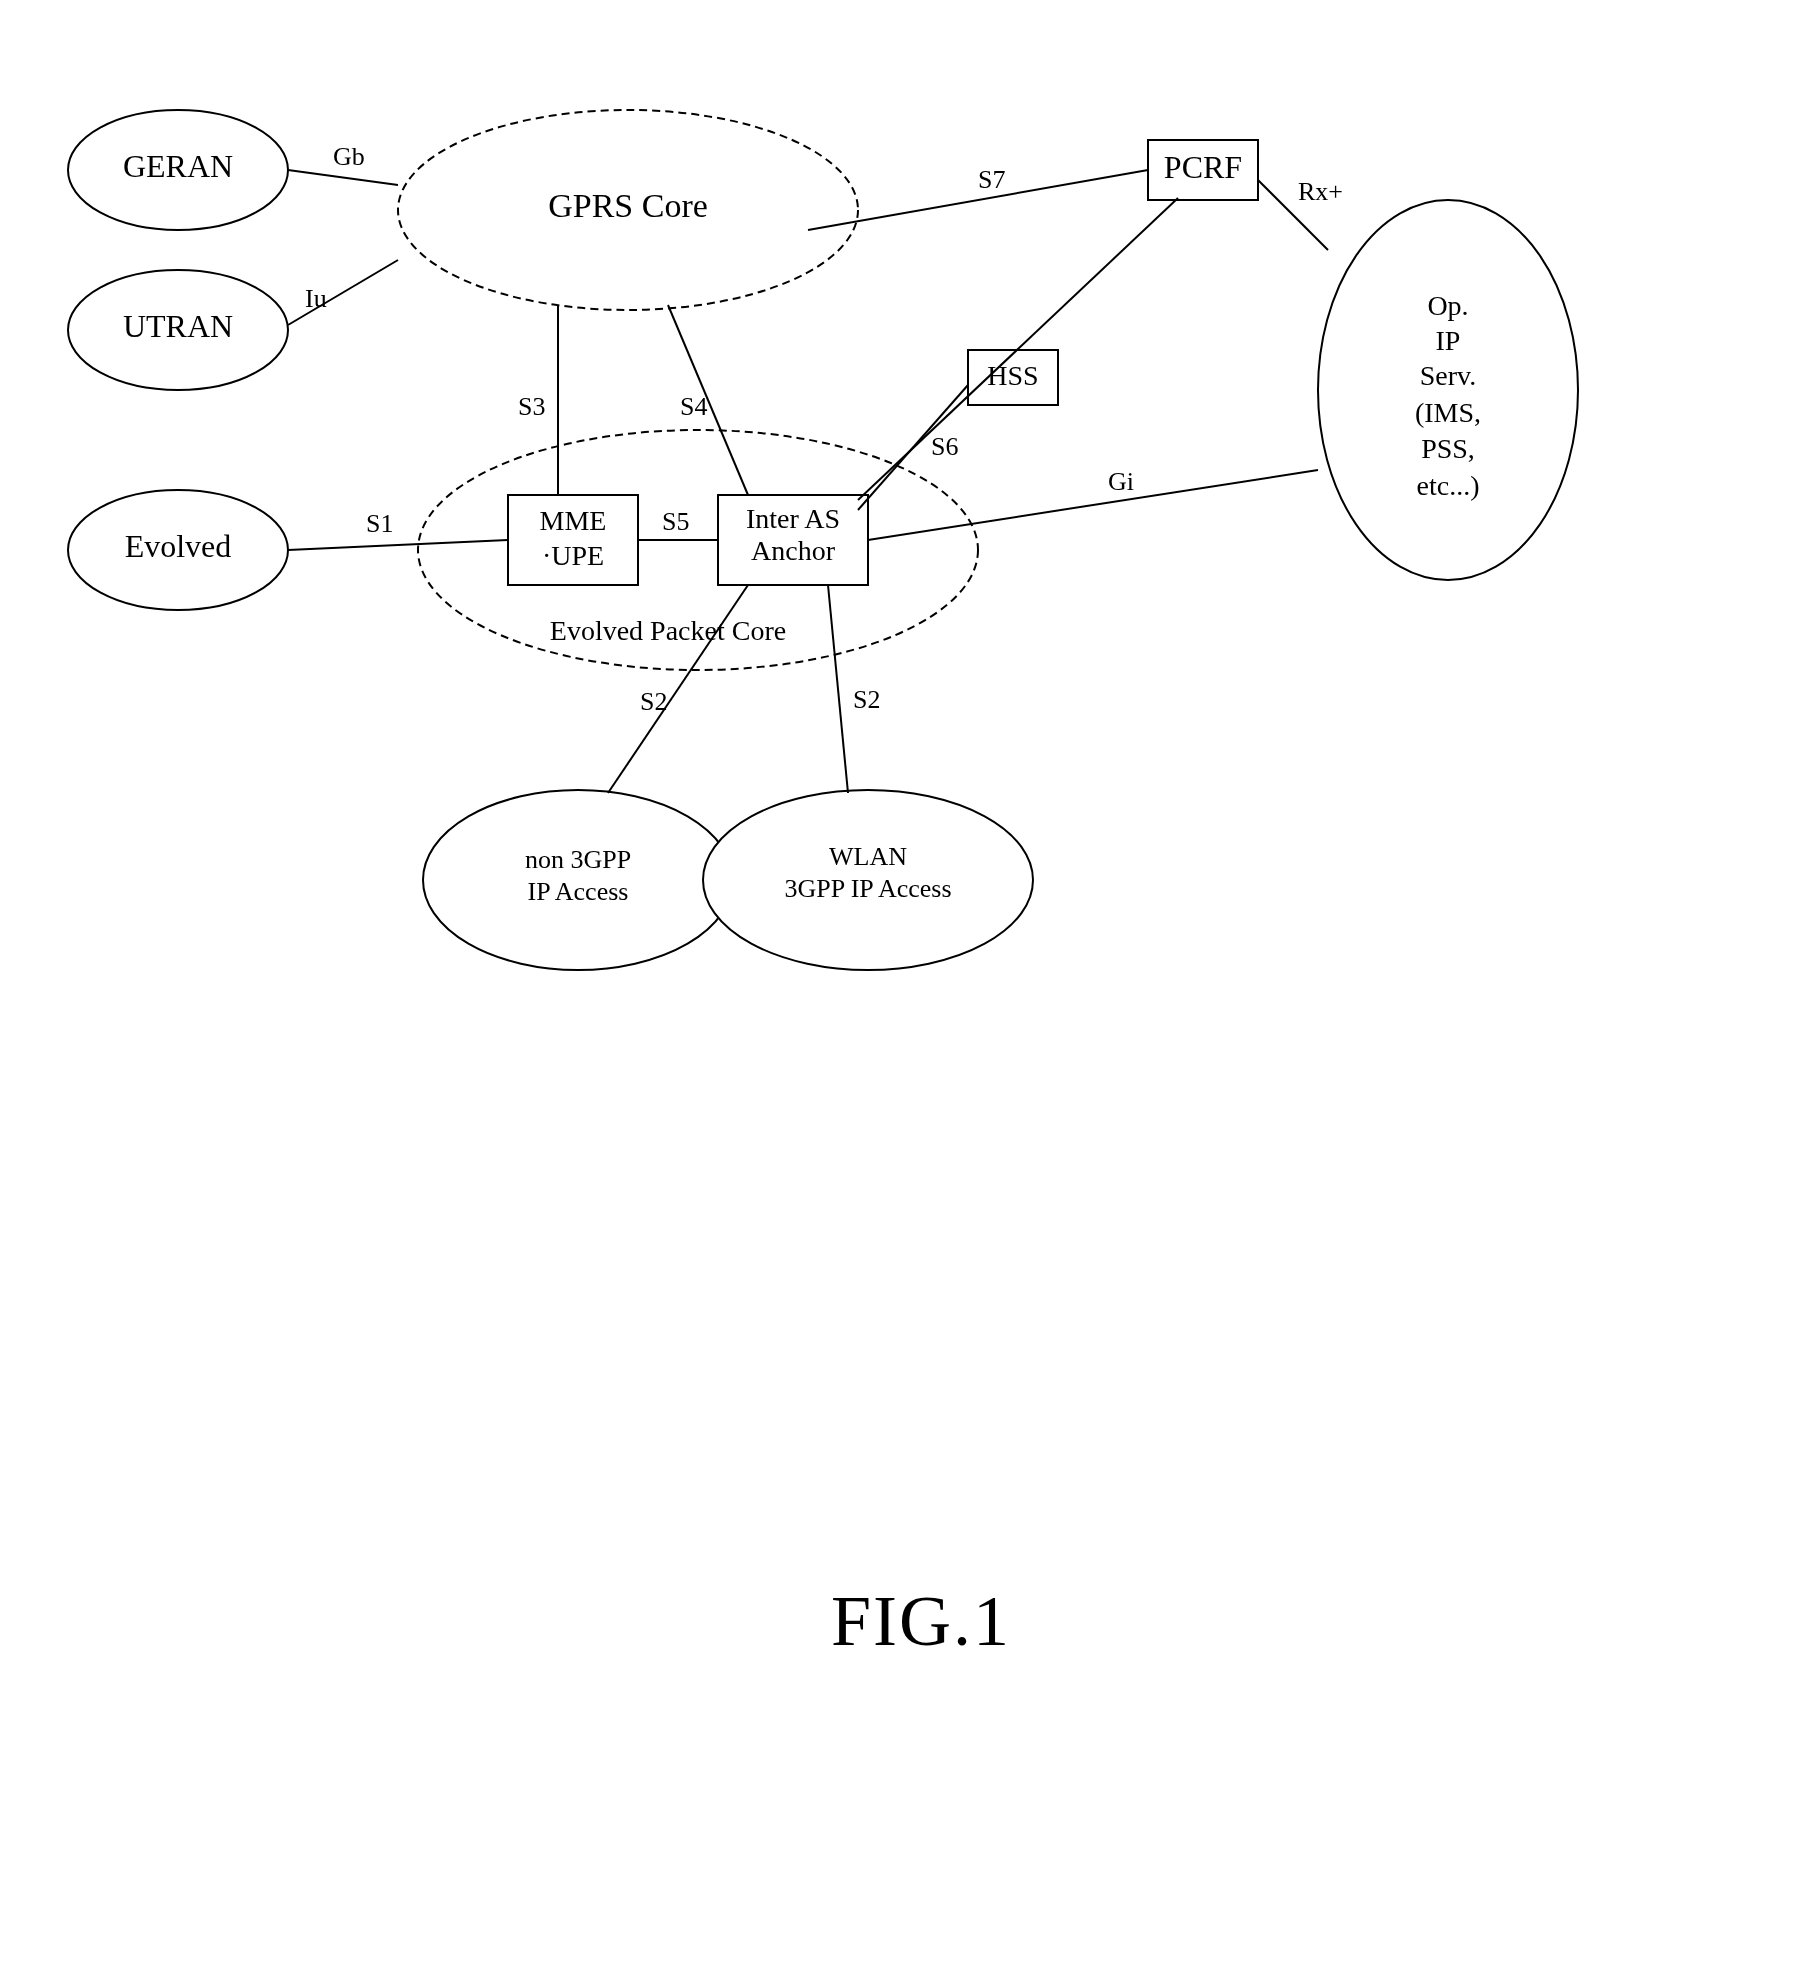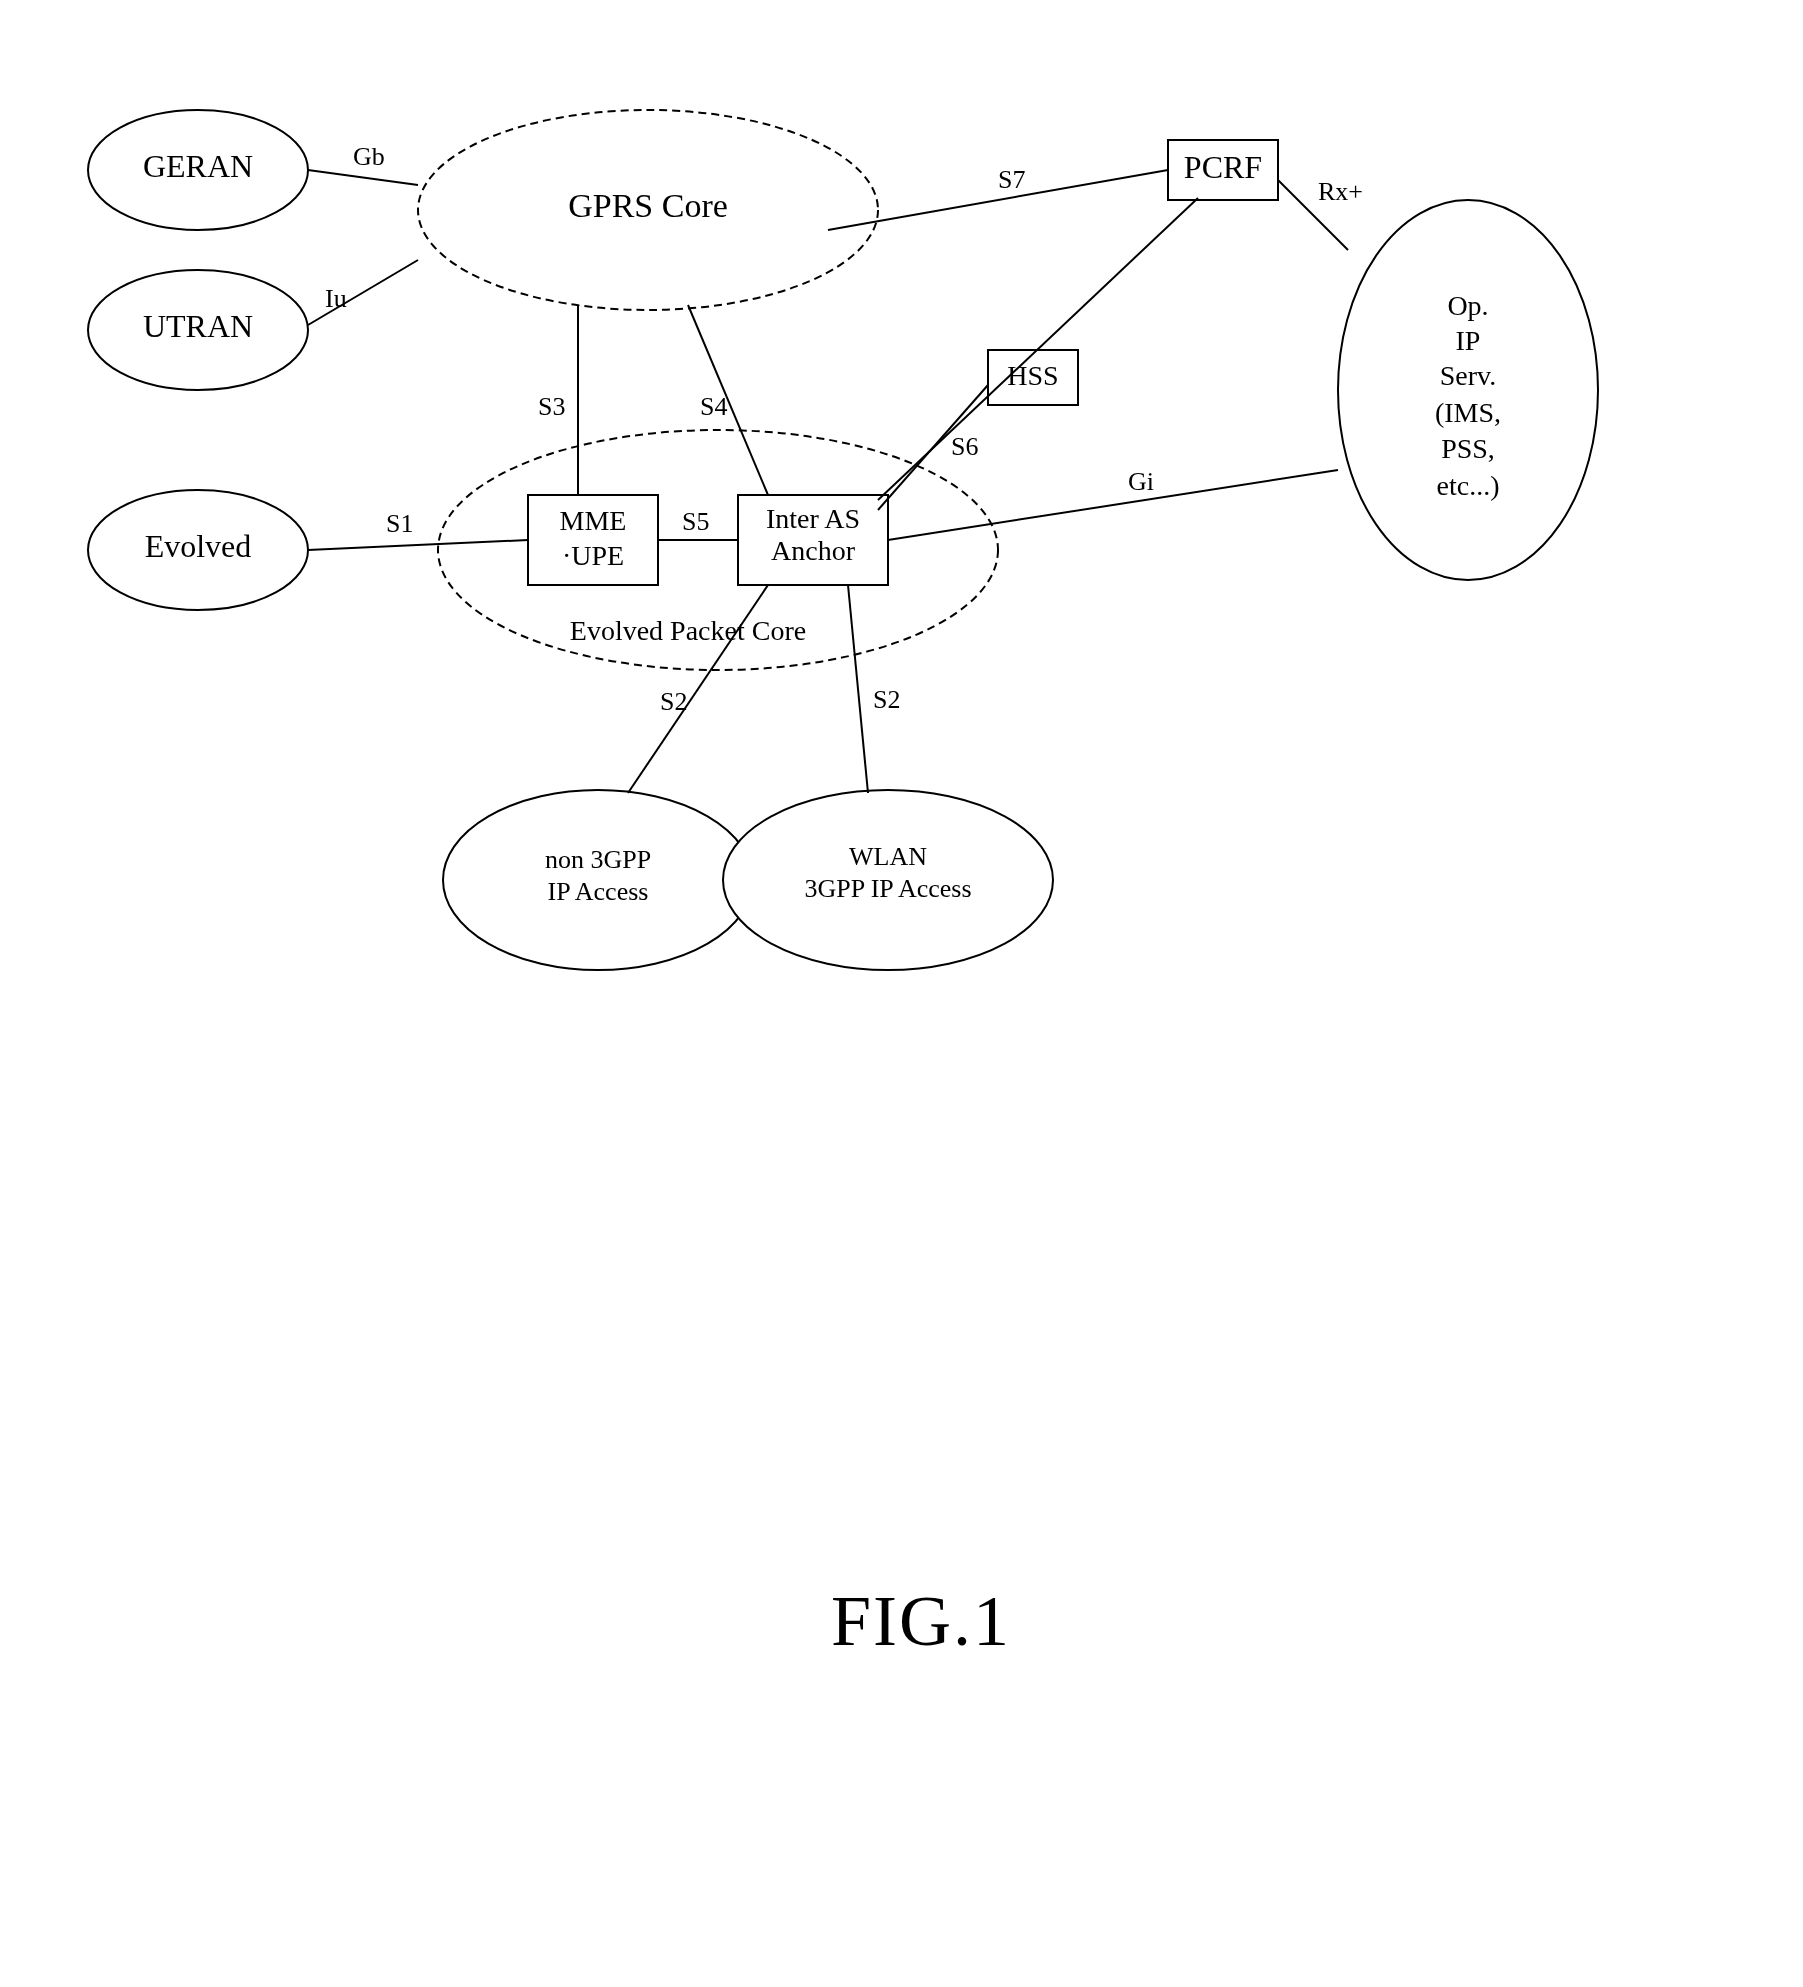--- a/index.html
+++ b/index.html
@@ -8,21 +8,21 @@
       width: 1803px;
       height: 1987px;
       font-family: 'Times New Roman', Times, serif;
       position: relative;
       overflow: hidden;
     }
 
     .diagram-area {
       position: absolute;
       top: 40px;
-      left: 68px;
+      left: 48px;
       width: 1680px;
       height: 1100px;
     }
 
     
     .diagram-svg {
       width: 100%;
       height: 100%;
     }
 

